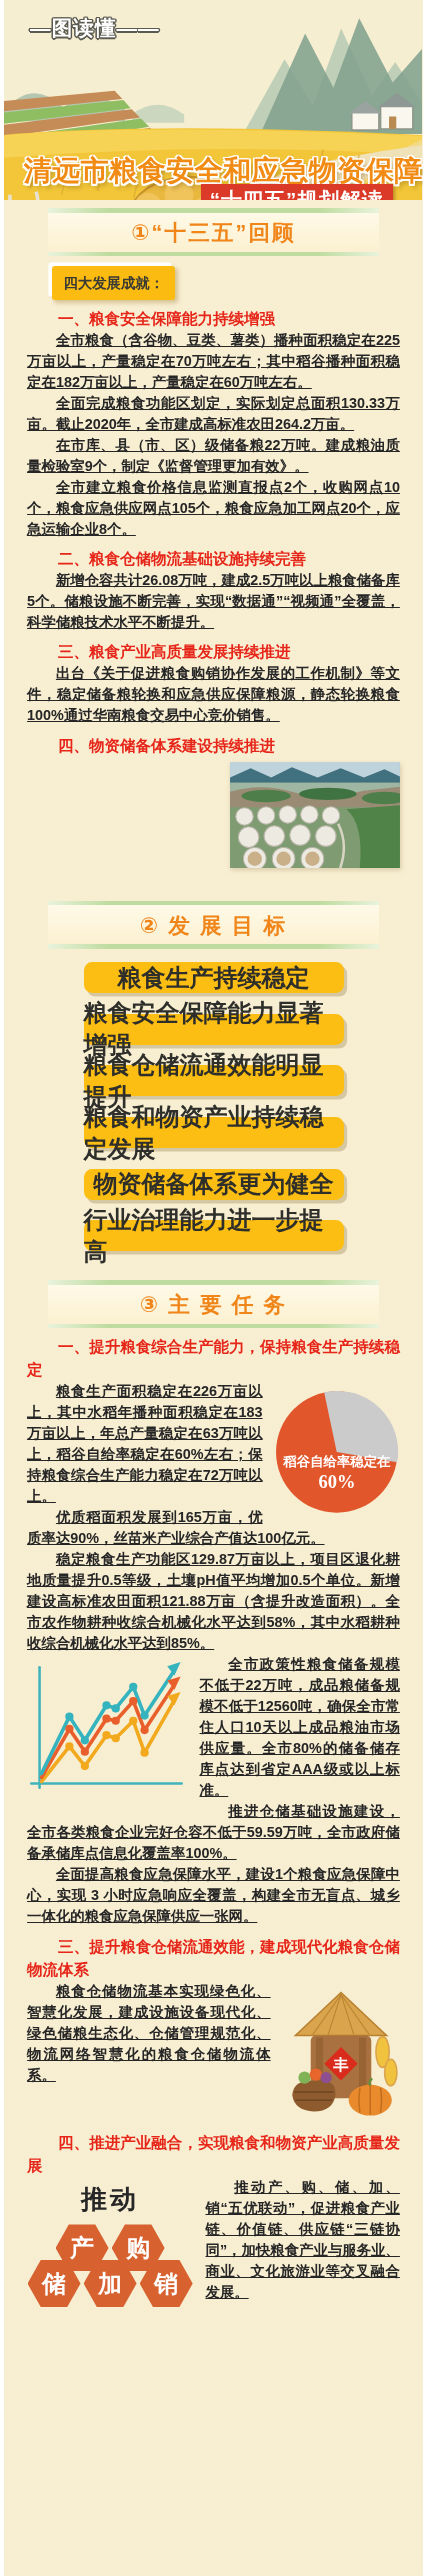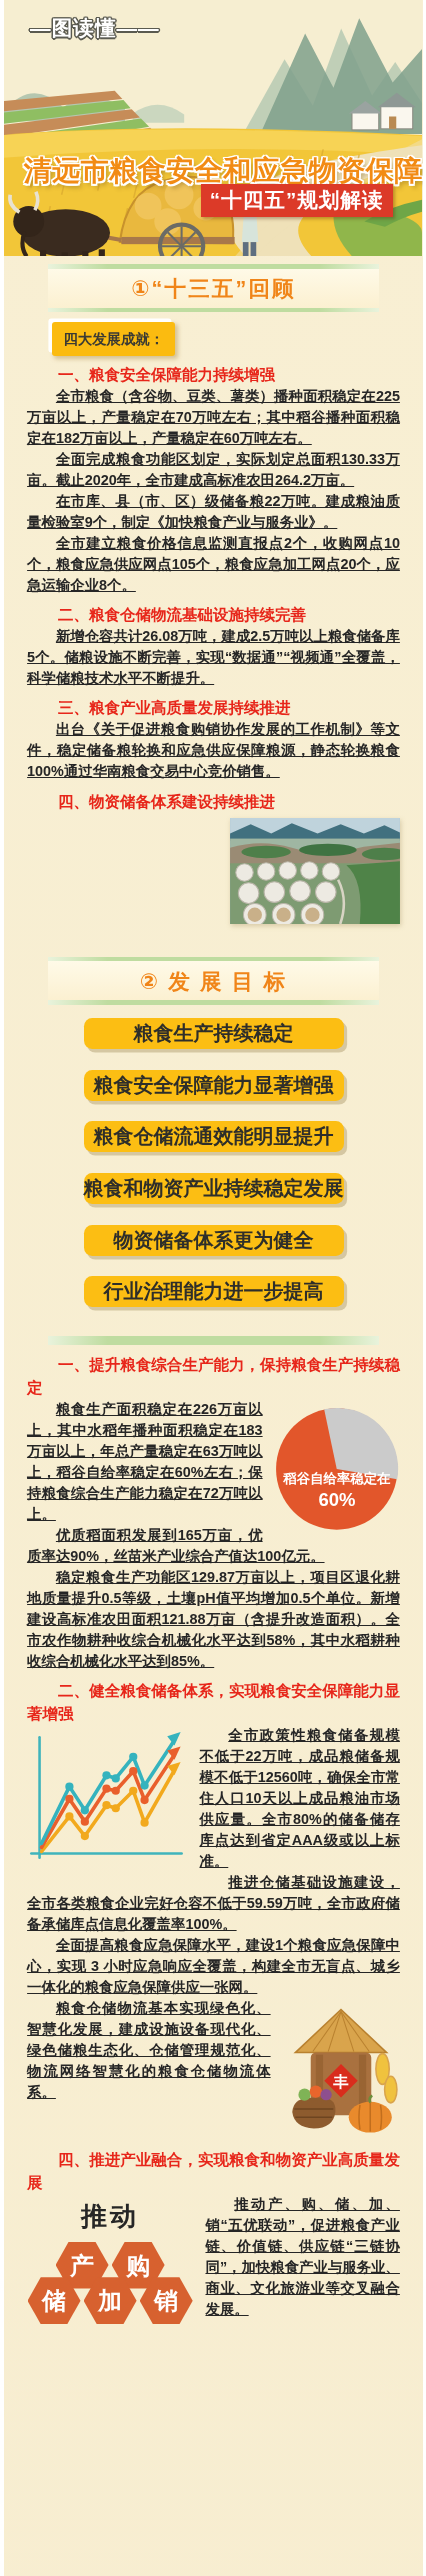--- a/index.html
+++ b/index.html
@@ -1,21 +1,21 @@
 <!DOCTYPE html>
 <html style="font-size:8.2px"><head>
 <meta charset="utf-8">
 <style>
   html,body{margin:0;padding:0;background:#e9e9e9;}
   *{box-sizing:border-box;}
   .page{width:427px;height:3320px;position:relative;overflow:hidden;background:#ffffff;margin:0 auto;
         font-family:"Liberation Sans","DejaVu Sans",sans-serif;font-weight:700;}
   .poster{position:absolute;top:0;bottom:0;left:4.1px;right:4.1px;background:linear-gradient(#F8EFD3,#F7EDD0);}
   
-  .hero{position:relative;height:256px;overflow:hidden;}
+  .hero{position:relative;height:200px;overflow:hidden;}
   .hero svg{display:block;}
   .hero-badge{position:absolute;left:26px;top:14.4px;font-size:20.6px;letter-spacing:1px;color:#ffffff;
       text-shadow:-1.5px 0 #5a5a50,1.5px 0 #5a5a50,0 -1.5px #5a5a50,0 1.5px #5a5a50,1px 1px #5a5a50,-1px -1px #5a5a50,1px -1px #5a5a50,-1px 1px #5a5a50;}
   .hero-title{position:absolute;left:19.6px;top:152px;font-size:28px;letter-spacing:0.5px;color:#F28B14;
       text-shadow:-1.5px 0 #fff,1.5px 0 #fff,0 -1.5px #fff,0 1.5px #fff,1.5px 1.5px #fff,-1.5px -1.5px #fff,1.5px -1.5px #fff,-1.5px 1.5px #fff,3.1px 3.6px 4.1px rgba(110,80,20,.45);}
   .hero-sub{position:absolute;right:30px;top:184px;background:#DC3A28;color:#ffffff;font-size:20.6px;
       padding:1.5px 9.3px 3.1px;letter-spacing:1px;box-shadow:1.5px 2.1px 3.1px rgba(90,40,10,.35);}
   
   .intro-box{margin:1px 31px 0;background:#FDF8E2;border:0.5px solid #F1E5C2;border-radius:13.4px;
       padding:11.3px 18.5px;box-shadow:0 2.1px 5.2px rgba(160,130,60,.15);}
@@ -31,24 +31,24 @@
   .main{padding:0 23px;height:2990px;overflow:hidden;position:relative;z-index:2;}
   .block{margin:0;}
   .block::after{content:"";display:block;clear:both;}
   .red-h{margin:7.2px 0 0;font-size:15.5px;line-height:23px;color:#E7261A;text-indent:2em;text-align:justify;}
   .bp{margin:0;font-size:14.4px;line-height:21px;color:#262626;text-align:justify;text-indent:2em;text-decoration:underline;}
   .fl-r{float:right;margin:5.2px 0 4.1px 11.3px;}
   .fl-l{float:left;margin:5.2px 12.4px 4.1px 0;}
   figure{margin:0;padding:0;}
   
   .goals{margin:13.4px 0 0;display:flex;flex-direction:column;align-items:center;gap:20.6px;}
-  .goal-btn{width:260px;height:31px;background:#FCBE13;border-radius:8.2px;color:#2E2E2A;font-size:20px;
+  .goal-btn{width:260px;height:31px;background:#FCBE13;border-radius:8.2px;color:#2E2E2A;font-size:24px;
       display:flex;align-items:center;justify-content:center;box-shadow:3.1px 3.6px 0 rgba(170,150,105,.45);}
   
-  .pie{position:relative;width:126px;height:129px;}
+  .pie{position:relative;width:126px;height:129px;font-family:Liberation Serif, serif;}
   .pie-label{position:absolute;left:0;right:0;top:66px;text-align:center;color:#ffffff;font-size:13.4px;line-height:17.5px;}
   .pie-label .pct{font-size:18.5px;margin-top:4.1px;}
   
   .hexwrap{width:166px;text-align:center;}
   .hex-push{font-size:26px;color:#262626;letter-spacing:3.1px;margin-bottom:7.2px;text-align:center;}
   .hexrow{display:flex;justify-content:center;gap:3.1px;}
   .hexrow.r2{margin-top:-11.3px;}
   .hex{width:53px;height:47px;background:#D7612F;color:#fff;font-size:24px;line-height:47px;
       clip-path:polygon(25% 0,75% 0,100% 50%,75% 100%,25% 100%,0 50%);}
   .ill-shadow{filter:drop-shadow(1.5px 2.1px 2.6px rgba(120,90,30,.25));}
@@ -157,21 +157,21 @@
       <div class="sec-title">①“十三五”回顾</div>
       <div class="gline"></div>
     </div>
 
     <div class="ach-badge">四大发展成就：</div>
 
     <div class="block">
       <p class="red-h">一、粮食安全保障能力持续增强</p>
       <p class="bp">全市粮食（含谷物、豆类、薯类）播种面积稳定在225万亩以上，产量稳定在70万吨左右；其中稻谷播种面积稳定在182万亩以上，产量稳定在60万吨左右。</p>
       <p class="bp">全面完成粮食功能区划定，实际划定总面积130.33万亩。截止2020年，全市建成高标准农田264.2万亩。</p>
-      <p class="bp">在市库、县（市、区）级储备粮22万吨。建成粮油质量检验室9个，制定《加快粮食产业与服务业》。</p>
+      <p class="bp">在市库、县（市、区）级储备粮22万吨。建成粮油质量检验室9个，制定《监督管理更加有效》。</p>
       <p class="bp">全市建立粮食价格信息监测直报点2个，收购网点10个，粮食应急供应网点105个，粮食应急加工网点20个，应急运输企业8个。</p>
     </div>
 
     <div class="block">
       <p class="red-h">二、粮食仓储物流基础设施持续完善</p>
       <p class="bp">新增仓容共计26.08万吨，建成2.5万吨以上粮食储备库5个。储粮设施不断完善，实现“数据通”“视频通”全覆盖，科学储粮技术水平不断提升。</p>
     </div>
 
     <div class="block">
       <p class="red-h">三、粮食产业高质量发展持续推进</p>
@@ -228,20 +228,21 @@
       <div class="goal-btn">粮食安全保障能力显著增强</div>
       <div class="goal-btn">粮食仓储流通效能明显提升</div>
       <div class="goal-btn">粮食和物资产业持续稳定发展</div>
       <div class="goal-btn">物资储备体系更为健全</div>
       <div class="goal-btn">行业治理能力进一步提高</div>
     </div>
 
     
     <div class="sec-head" style="margin-top:29px">
       <div class="gline"></div>
+      <div class="sec-title">③ 主 要 任 务</div>
       <div class="gline"></div>
     </div>
 
     <div class="block">
       <p class="red-h">一、提升粮食综合生产能力，保持粮食生产持续稳定</p>
       <figure class="fl-r pie">
         <svg width="126" height="129" viewBox="0 0 245 250">
           <circle cx="122" cy="126" r="118" fill="#E2562B"></circle>
           <path d="M122,126 L97.5,10 A118,118 0 0 1 239.5,146 Z" fill="#CBCBCB"></path>
         </svg>
@@ -249,21 +250,20 @@
           <div>稻谷自给率稳定在</div>
           <div class="pct">60%</div>
         </div>
       </figure>
       <p class="bp">粮食生产面积稳定在226万亩以上，其中水稻年播种面积稳定在183万亩以上，年总产量稳定在63万吨以上，稻谷自给率稳定在60%左右；保持粮食综合生产能力稳定在72万吨以上。</p>
       <p class="bp">优质稻面积发展到165万亩，优质率达90%，丝苗米产业综合产值达100亿元。</p>
       <p class="bp">稳定粮食生产功能区129.87万亩以上，项目区退化耕地质量提升0.5等级，土壤pH值平均增加0.5个单位。新增建设高标准农田面积121.88万亩（含提升改造面积）。全市农作物耕种收综合机械化水平达到58%，其中水稻耕种收综合机械化水平达到85%。</p>
     </div>
 
     <div class="block">
-      <p class="red-h">二、健全粮食储备体系，实现粮食安全保障能力显著增强</p>
       <figure class="fl-l">
         <svg width="160" height="139" viewBox="0 0 310 270">
           <g stroke="#3FB4BC" stroke-width="5" stroke-linecap="round">
             <line x1="24" y1="14" x2="24" y2="248"></line>
                 <line x1="8" y1="240" x2="300" y2="240"></line>
           </g>
           <g fill="none" stroke-linejoin="round" stroke-linecap="round" stroke-width="7">
             <path stroke="#F2A91D" d="M28,236 L82,168 L112,206 L154,146 L172,152 L206,118 L228,180 L286,78"></path>
             <path stroke="#E95F2C" d="M28,228 L82,134 L112,178 L154,114 L172,118 L206,80 L228,136 L286,48"></path>
             <path stroke="#35B3BE" d="M28,220 L82,110 L112,156 L154,88 L172,94 L206,52 L228,108 L286,20"></path>
@@ -296,20 +296,21 @@
           <polygon points="298,32 272,40 286,58" fill="#E95F2C"></polygon>
           <polygon points="298,62 272,70 286,88" fill="#F2A91D"></polygon>
         </svg>
       </figure>
       <p class="bp">全市政策性粮食储备规模不低于22万吨，成品粮储备规模不低于12560吨，确保全市常住人口10天以上成品粮油市场供应量。全市80%的储备储存库点达到省定AAA级或以上标准。</p>
       <p class="bp">推进仓储基础设施建设，全市各类粮食企业完好仓容不低于59.59万吨，全市政府储备承储库点信息化覆盖率100%。</p>
       <p class="bp">全面提高粮食应急保障水平，建设1个粮食应急保障中心，实现 3 小时应急响应全覆盖，构建全市无盲点、城乡一体化的粮食应急保障供应一张网。</p>
     </div>
 
     <div class="block">
+      <p class="red-h">三、提升粮食仓储流通效能，建成现代化粮食仓储物流体系</p>
       <figure class="fl-r">
         <svg width="118" height="132" viewBox="0 0 230 256">
           <path d="M115,12 L26,96 L204,96 Z" fill="#D9A44C" stroke="#B9812F" stroke-width="3"></path>
           <g stroke="#B9812F" stroke-width="2">
                 <path d="M115,16 L60,94"></path>
                 <path d="M115,16 L90,94"></path>
                 <path d="M115,16 L140,94"></path>
                 <path d="M115,16 L170,94"></path>
               </g>
           <rect x="56" y="96" width="118" height="122" rx="10" fill="#A9713F"></rect>

